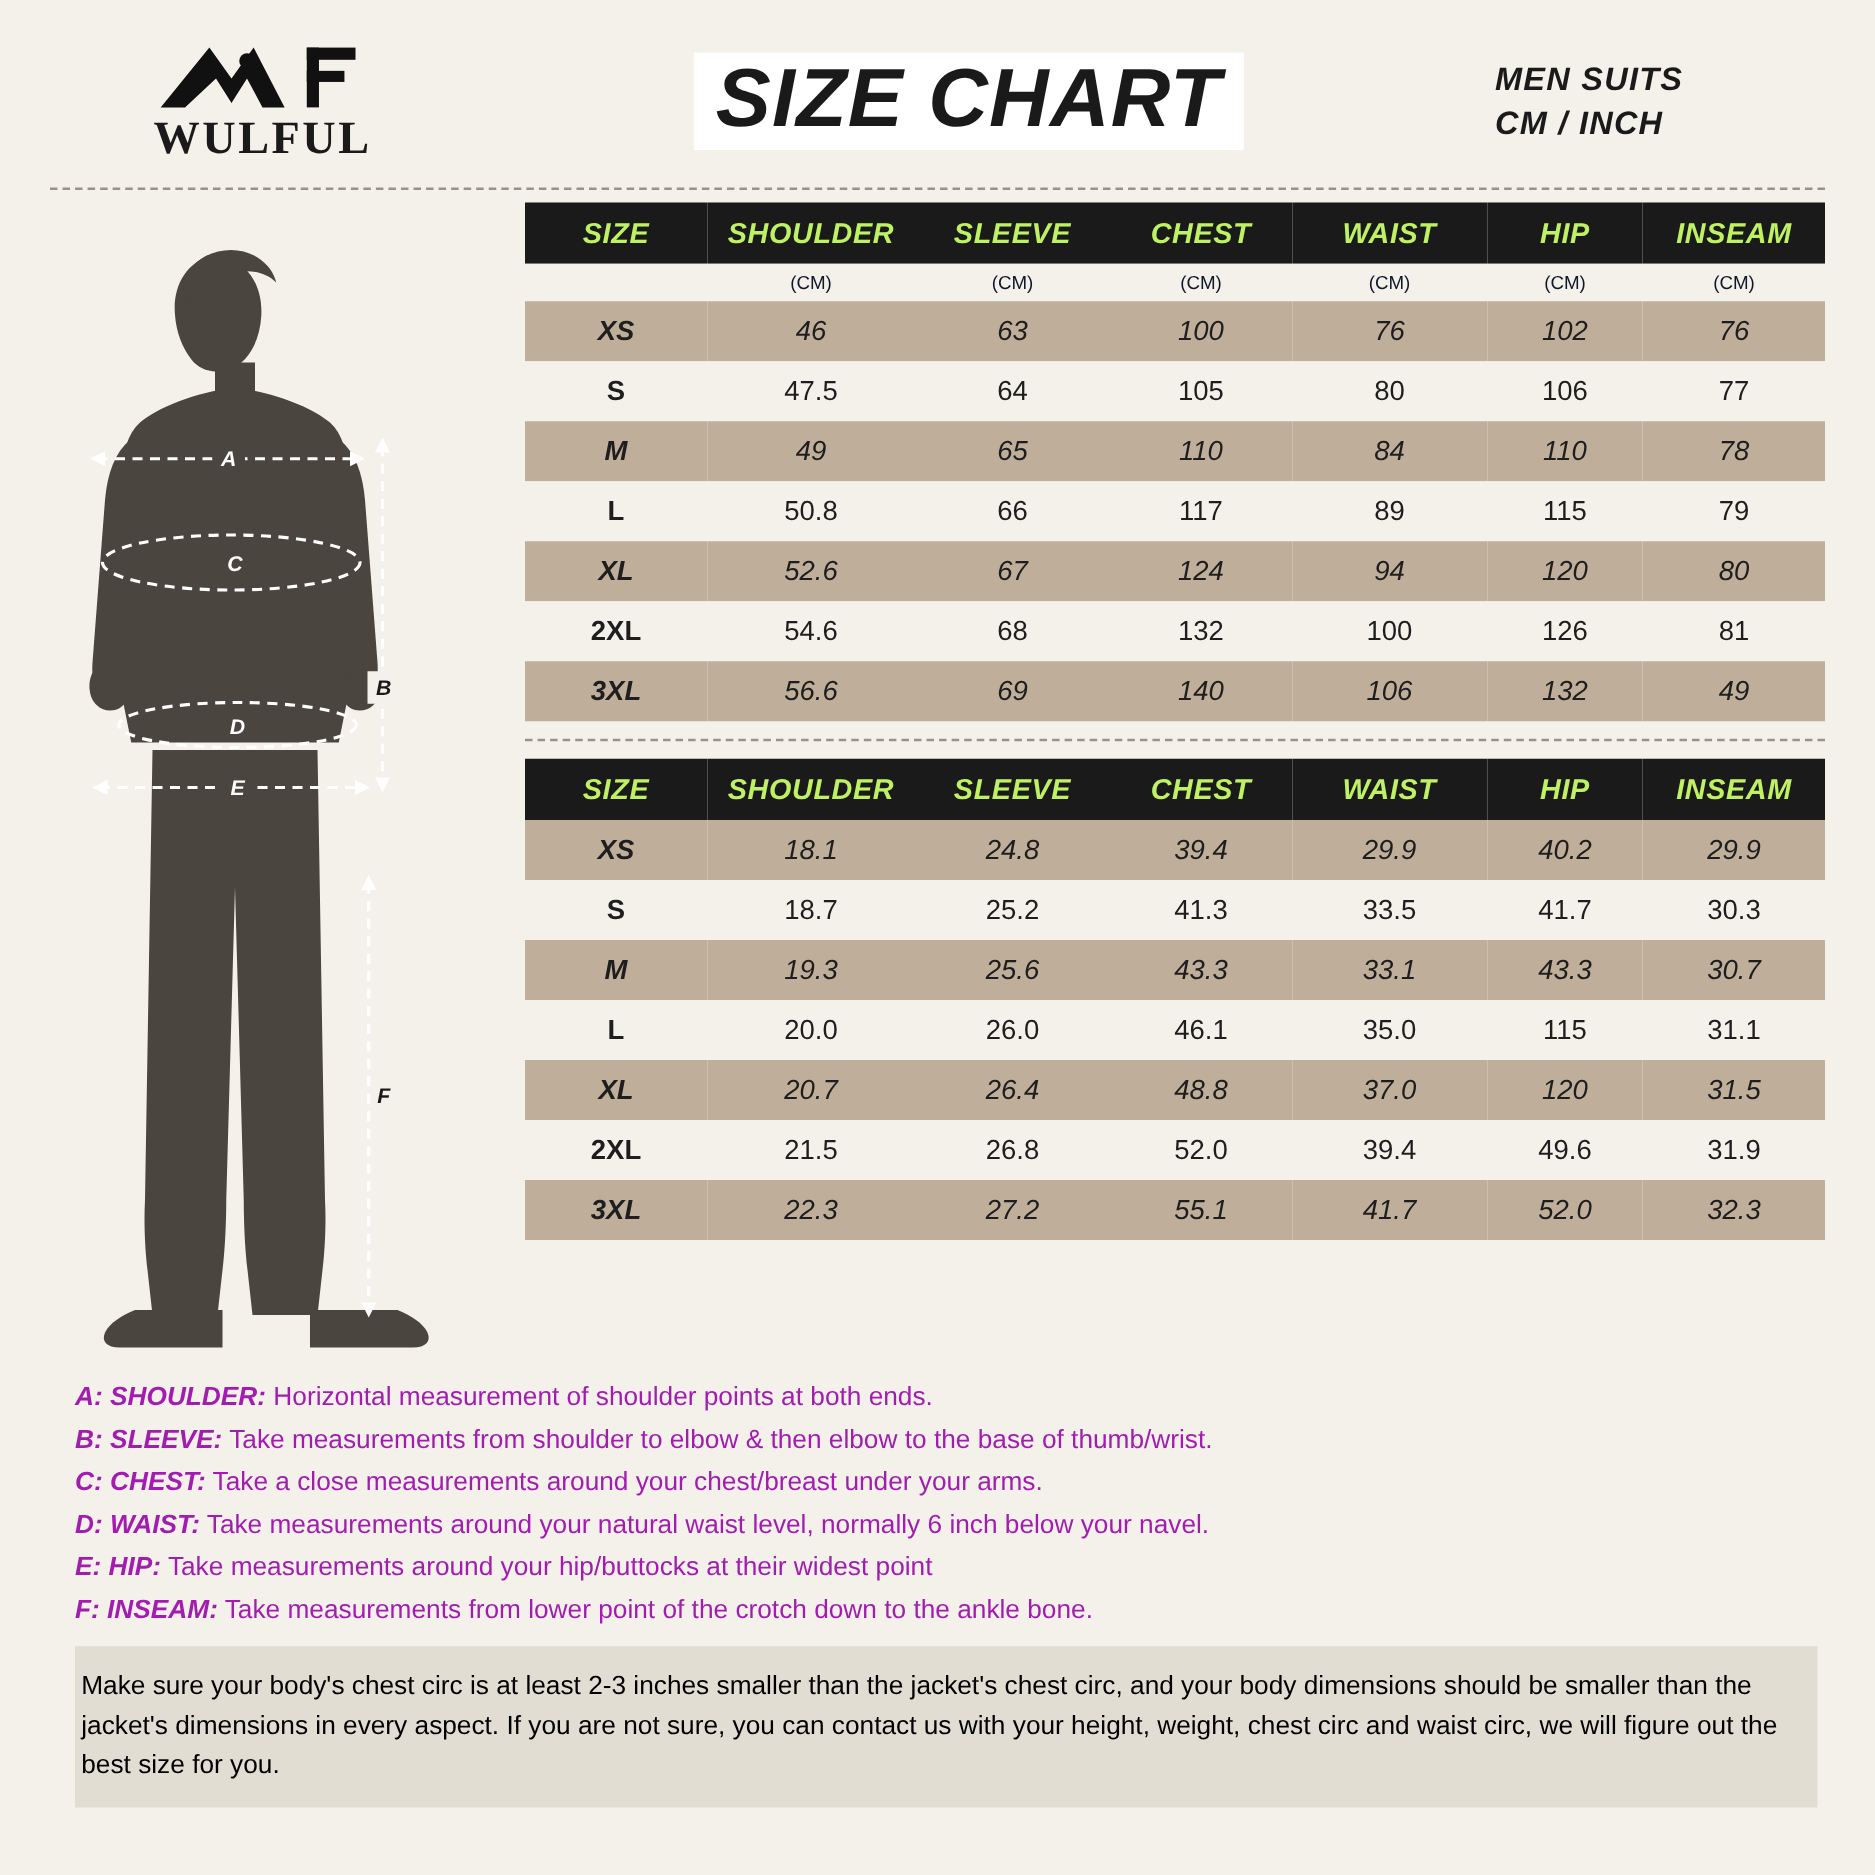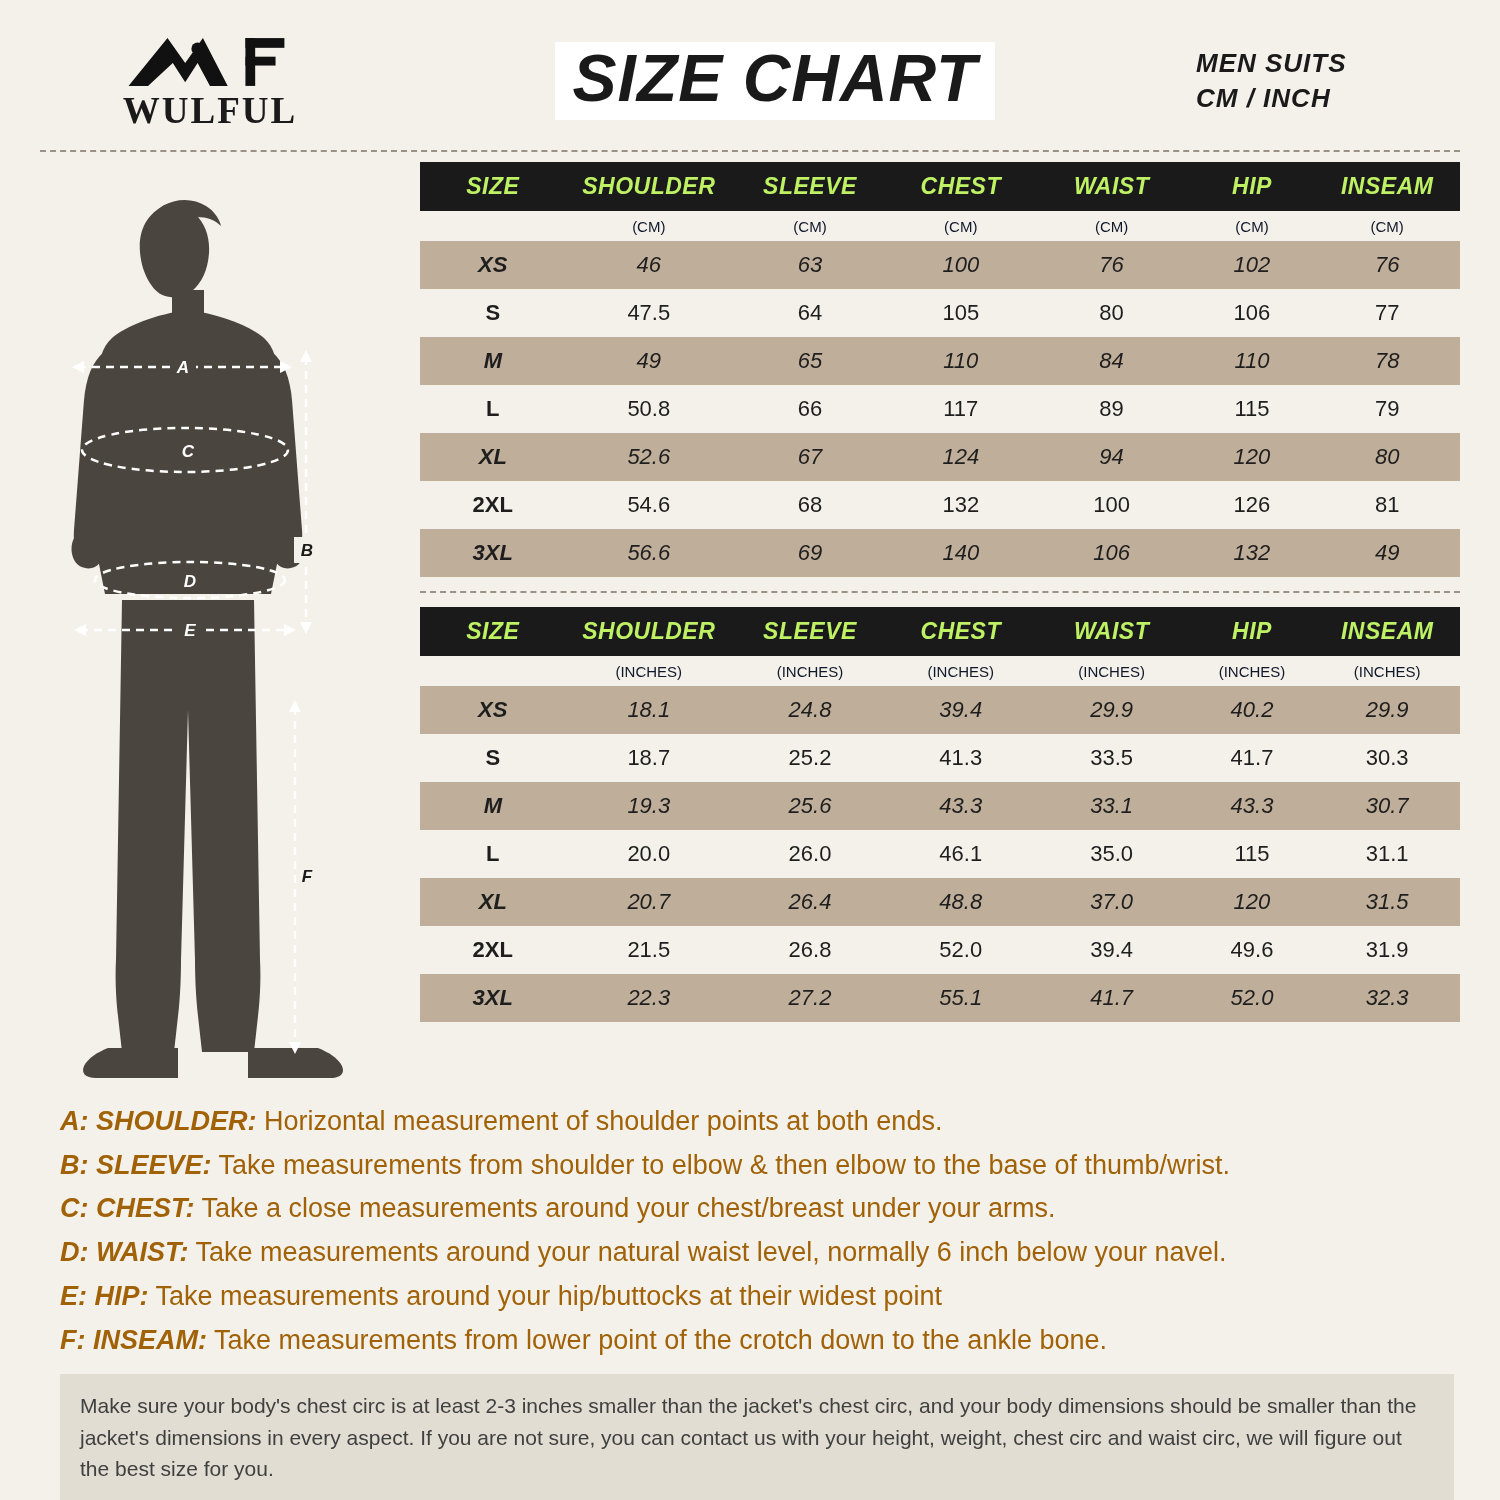--- a/index.html
+++ b/index.html
@@ -127,37 +127,37 @@
   .divider-mid {
     border-top: 2px dashed #9a9287;
     margin: 14px 0 14px 0;
   }
 
   
   .legend {
     padding: 14px 46px 0 60px;
   }
   .legend-line {
-    font-size: 27px;
+    font-size: 21px;
     line-height: 1.62;
-    color: #a16207;
+    color: #a21caf;
   }
   .legend-line b {
     font-style: italic;
     font-weight: bold;
   }
 
   
   .note {
     margin: 12px 46px 0 60px;
     background: #e2ddd3;
-    padding: 16px 20px 18px 20px;
+    padding: 16px 20px 18px 5px;
     font-size: 21px;
     line-height: 1.5;
-    color: #404040;
+    color: #000000;
   }
 </style>
 </head>
 <body>
 
 <div class="page">
 
   <div class="header">
     <div class="logo-block">
       <svg class="logo-mark" viewBox="0 0 200 70">
@@ -340,29 +340,20 @@
             <th style="width:14%">SIZE</th>
             <th style="width:16%">SHOULDER</th>
             <th style="width:15%">SLEEVE</th>
             <th style="width:14%">CHEST</th>
             <th style="width:15%">WAIST</th>
             <th style="width:12%">HIP</th>
             <th style="width:14%">INSEAM</th>
           </tr>
         </thead>
         <tbody>
-          <tr class="unit-row">
-            <td></td>
-            <td>(INCHES)</td>
-            <td>(INCHES)</td>
-            <td>(INCHES)</td>
-            <td>(INCHES)</td>
-            <td>(INCHES)</td>
-            <td>(INCHES)</td>
-          </tr>
           <tr class="data shade">
             <td class="size-cell">XS</td>
             <td>18.1</td>
             <td>24.8</td>
             <td>39.4</td>
             <td>29.9</td>
             <td>40.2</td>
             <td>29.9</td>
           </tr>
           <tr class="data plain">

